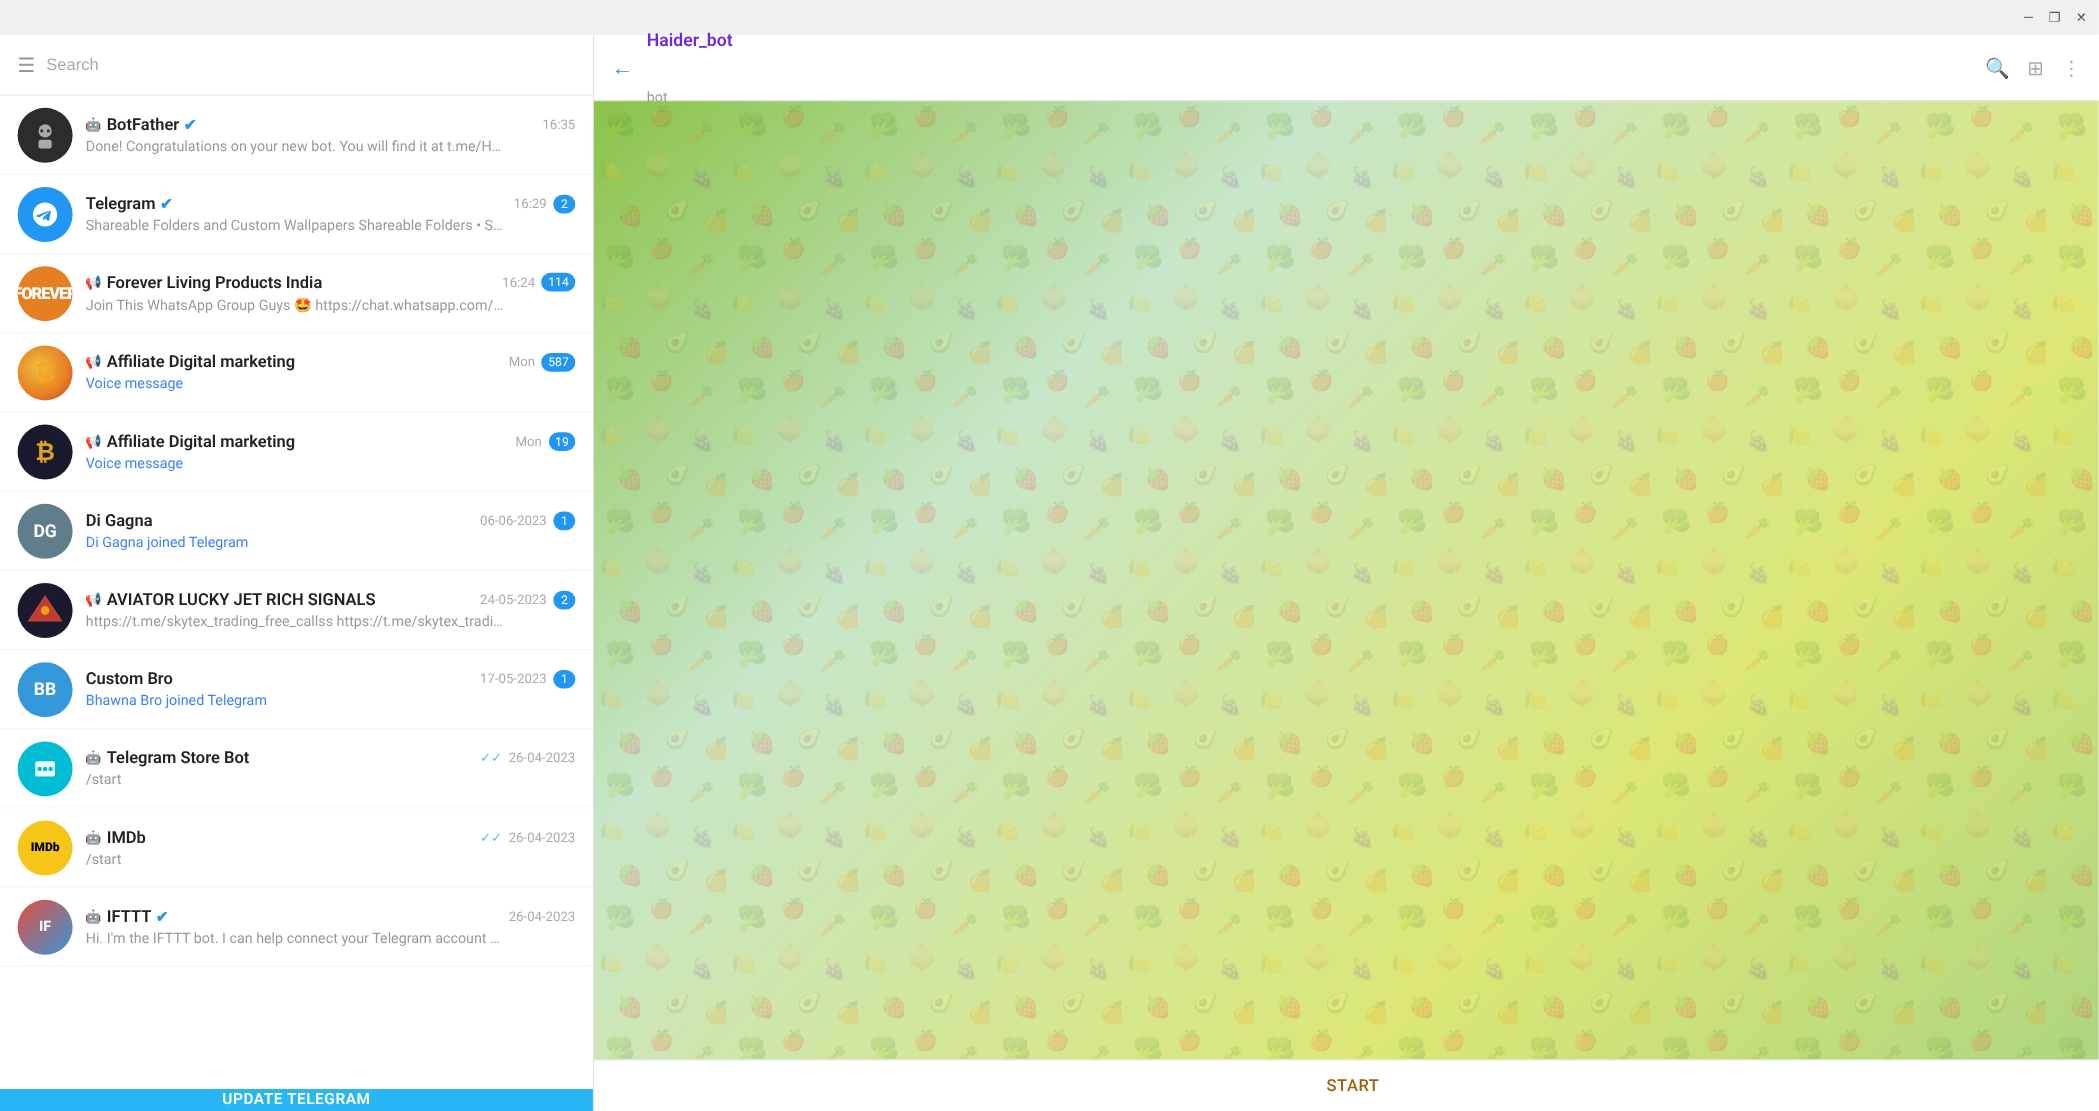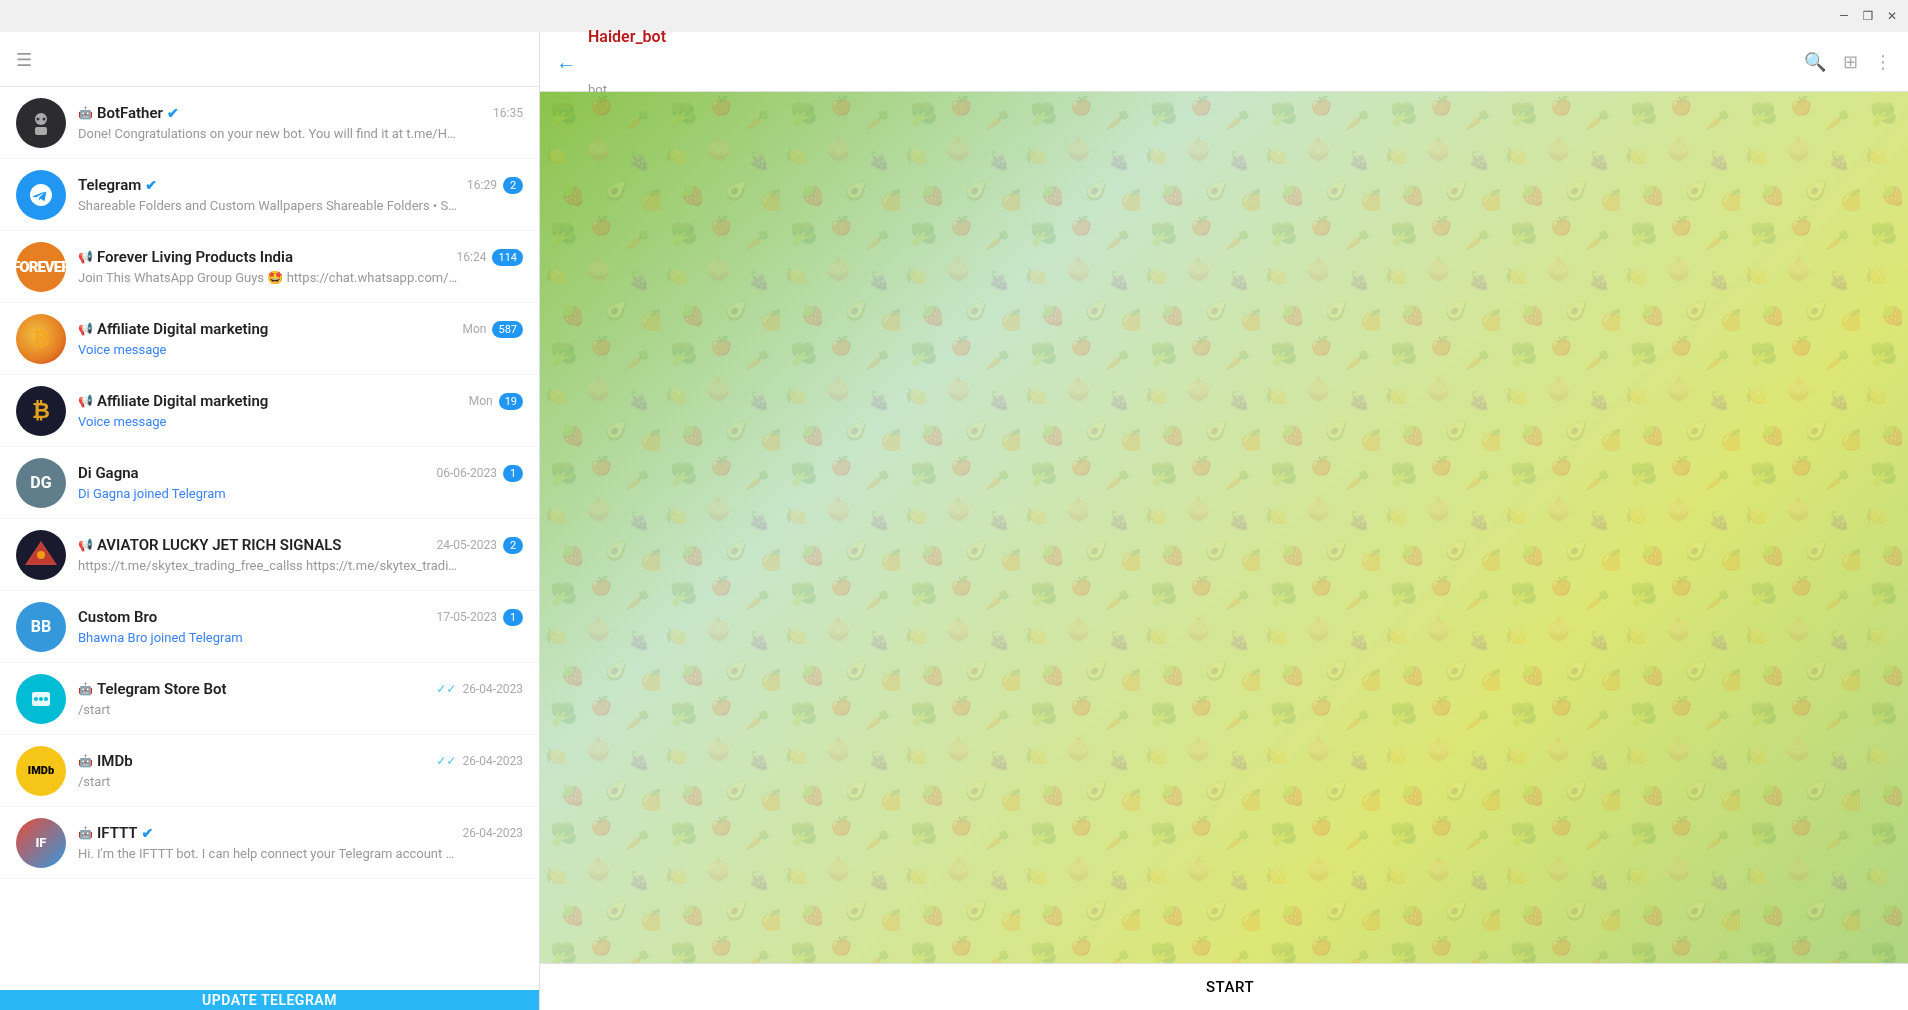--- a/index.html
+++ b/index.html
@@ -167,21 +167,21 @@
       display: flex;
       align-items: center;
       padding: 10px 16px;
       border-bottom: 1px solid #e0e0e0;
       background: #fff;
       height: 60px;
       gap: 12px;
     }
     .back-btn { color: #2196f3; font-size: 20px; cursor: pointer; }
     .chat-header-info { flex: 1; }
-    .chat-header-name { font-size: 16px; font-weight: 600; color: #b91c1c; }
+    .chat-header-name { font-size: 16px; font-weight: 600; color: #6d28d9; }
     .chat-header-sub { font-size: 13px; color: #999; margin-top: 36px; }
     .header-icons { display: flex; gap: 16px; align-items: center; }
     .header-icon { color: #aaa; font-size: 18px; cursor: pointer; }
 
     
     .chat-bg {
       flex: 1;
       position: relative;
       overflow: hidden;
       background: linear-gradient(135deg, #8bc34a 0%, #c8e6c9 30%, #dce775 70%, #aed581 100%);
@@ -197,21 +197,21 @@
     
     .chat-bottom {
       background: #fff;
       border-top: 1px solid #e0e0e0;
       padding: 14px;
       display: flex;
       align-items: center;
       justify-content: center;
     }
     .start-btn {
-      color: #000000;
+      color: #a16207;
       font-size: 15px;
       font-weight: 500;
       cursor: pointer;
       letter-spacing: 0.5px;
       margin-left: 12px;
     }
   </style>
 </head>
 <body>
 
@@ -220,20 +220,21 @@
   <div class="titlebar-btn">❐</div>
   <div class="titlebar-btn">✕</div>
 </div>
 
 <div class="app">
 
   <div class="sidebar">
 
     <div class="search-bar">
       <div class="hamburger-icon">☰</div>
+      <input class="search-input" type="text" placeholder="Search" style="">
     </div>
 
     <div class="chat-list">
 
       <div class="chat-item">
         <div class="avatar avatar-botfather">
           <svg width="28" height="28" viewBox="0 0 28 28" fill="none">
             <circle cx="14" cy="10" r="6" fill="#aaa"></circle>
             <rect x="8" y="18" width="12" height="8" rx="2" fill="#aaa"></rect>
             <circle cx="11" cy="10" r="1.5" fill="#333"></circle>

